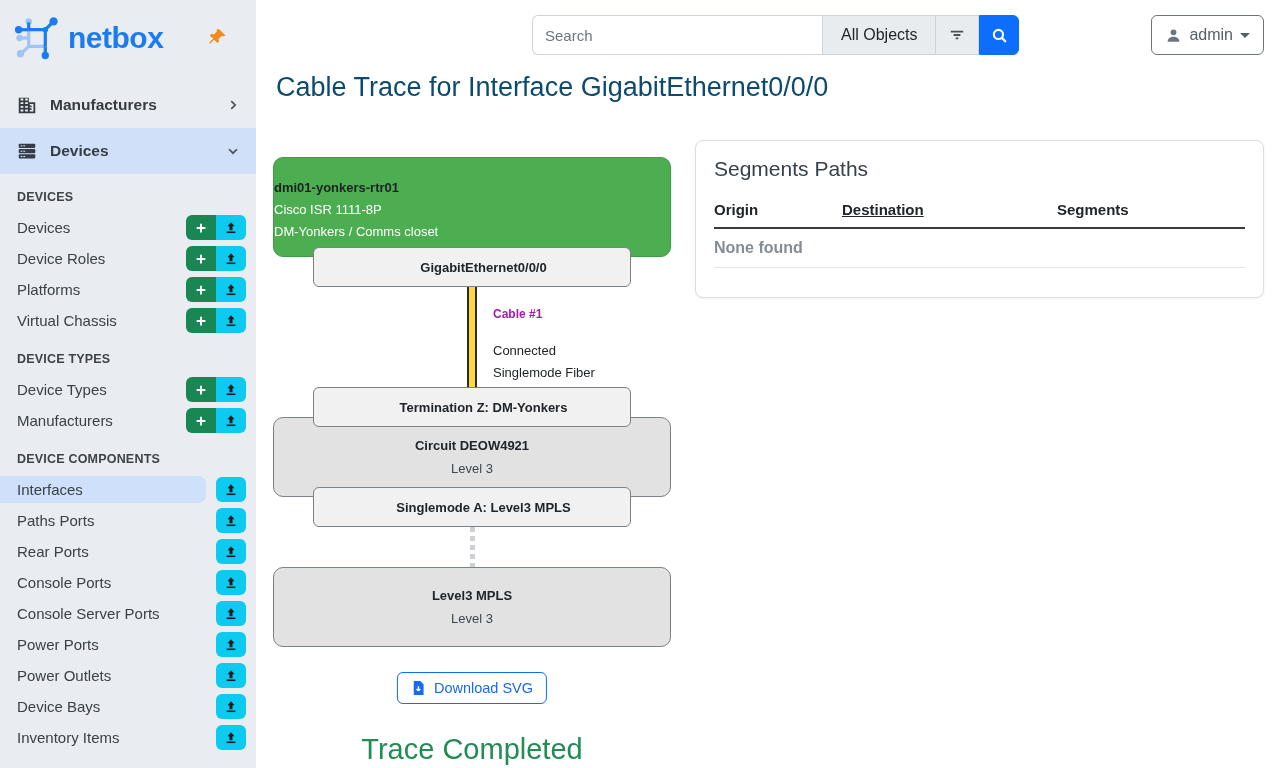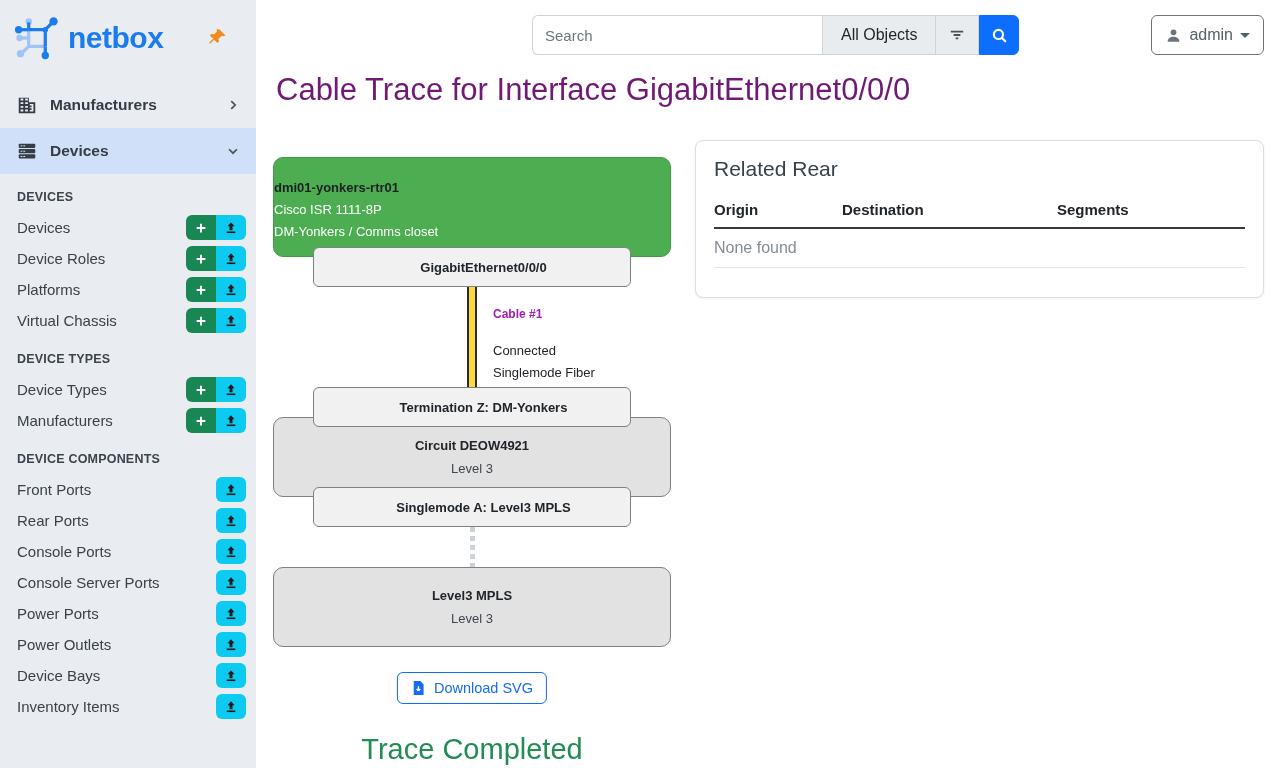--- a/index.html
+++ b/index.html
@@ -30,21 +30,21 @@
   
   .main { position:absolute; left:256px; top:0; width:1024px; height:768px; background:#fff; }
   .search-group { position:absolute; left:276px; top:15px; height:46px; display:flex; }
   .search-input { width:290px; height:40px; border:1px solid #ced4da; border-right:none; border-radius:6px 0 0 6px; padding:0 12px; font-size:15px; color:#212529; outline:none; }
   .search-input::placeholder { color:#6c757d; }
   .scope-box { height:40px; display:flex; align-items:center; padding:0 18px; background:#e9ecef; border:1px solid #ced4da; font-size:16px; color:#212529; cursor:pointer; }
   .filter-btn { width:43px; height:40px; background:#e9ecef; border:1px solid #ced4da; border-left:none; display:flex; align-items:center; justify-content:center; cursor:pointer; }
   .search-btn { width:40px; height:40px; background:#0d6efd; border:1px solid #0d6efd; border-radius:0 6px 6px 0; display:flex; align-items:center; justify-content:center; cursor:pointer; }
   .user-btn { position:absolute; right:16px; top:15px; height:40px; display:flex; align-items:center; gap:7px; background:#fff; border:1px solid #6c757d; border-radius:6px; padding:0 13px; font-size:16px; color:#546066; cursor:pointer; }
   .caret-down { width:0; height:0; border-left:5px solid transparent; border-right:5px solid transparent; border-top:5px solid #546066; }
-  .page-title { position:absolute; left:20px; top:72px; font-size:31px; font-weight:400; color:#701a75; }
+  .page-title { position:absolute; left:20px; top:72px; font-size:27px; font-weight:400; color:#0c4a6e; }
 
   
   .trace-wrap { position:absolute; left:17px; top:157px; width:398px; height:620px; }
   .dev-box { position:absolute; left:0; top:0; width:398px; height:100px; background:#4cae51; border:1px solid #3f9a44; border-radius:10px; text-align:left; padding-top:22px; z-index:1; }
   .dev-name { font-size:13px; font-weight:bold; color:#1d2125; margin-bottom:7px; }
   .dev-sub { font-size:13px; color:#fff; margin-bottom:7px; }
   .term-box { position:absolute; left:40px; width:318px; height:40px; background:#f1f1f1; border:1px solid #7a8187; border-radius:6px; display:flex; align-items:center; justify-content:center; font-size:13px; font-weight:bold; color:#212529; z-index:3;padding-left:23px; }
   .iface-box { top:90px; }
   .termz-box { top:230px; }
   .terma-box { top:330px; }
@@ -59,22 +59,22 @@
   .cl-line { font-size:13px; color:#212529; margin-bottom:7px; }
   .dot-line { position:absolute; left:197px; top:370px; width:5px; height:40px; background-image:linear-gradient(#ccd1d6 55%, transparent 55%); background-size:5px 9px; z-index:0; }
   .dl-btn { position:absolute; left:50%; top:515px; transform:translateX(-50%); display:flex; align-items:center; gap:8px; background:#fff; border:1px solid #0d6efd; border-radius:6px; padding:7px 13px; color:#176af2; font-size:14.5px; cursor:pointer; white-space:nowrap; }
   .trace-done { position:absolute; left:50%; top:576px; transform:translateX(-50%); font-size:29px; color:#218c54; white-space:nowrap; }
 
   
   .paths-card { position:absolute; left:439px; top:140px; width:569px; height:158px; background:#fff; border:1px solid #d9dee2; border-radius:8px; box-shadow:0 1px 3px rgba(0,0,0,0.06); padding:16px 18px; }
   .paths-title { font-size:21px; font-weight:400; color:#37414b; margin-bottom:16px; }
   .paths-table { width:100%; border-collapse:collapse; }
   .paths-table th { text-align:left; font-size:15px; font-weight:bold; color:#212529; padding:4px 0 9px 0; border-bottom:2px solid #383c40; }
-  .paths-table th.c1 { width:128px; } .paths-table th.c2 { width:215px; }
-  .paths-table td { font-size:16px; color:#848c94; padding:10px 0; border-bottom:1px solid #e4e7ea; }
+  .paths-table th.c1 { width:128px; } .paths-table th.c2 { width:215px;text-decoration:underline; }
+  .paths-table td { font-size:16px; color:#848c94; padding:10px 0; border-bottom:1px solid #e4e7ea;font-weight:bold; }
 </style>
 </head>
 <body>
 
 <div class="app">
 
   <div class="sidebar">
     <div class="logo-row">
       <svg width="46" height="46" viewBox="0 0 100 100">
         <g stroke="#9fc4f6" stroke-width="7" fill="none">
@@ -240,21 +240,33 @@
               <path d="M8 1.5l4 4.5H9.7v4.5H6.3V6H4z" fill="#16191c"></path>
               <rect x="3" y="12" width="10" height="1.8" fill="#16191c"></rect>
             </svg>
           </button>
       </span>
     </div>
 
     <div class="group-header">DEVICE COMPONENTS</div>
 
     <div class="side-item">
-      <span class="si-label">Front Ports</span>
+      <span class="row-hl"></span>
+      <span class="si-label">Interfaces</span>
+      <span class="btngrp">
+        <button class="btn-import solo">
+            <svg width="14" height="14" viewBox="0 0 16 16">
+              <path d="M8 1.5l4 4.5H9.7v4.5H6.3V6H4z" fill="#16191c"></path>
+              <rect x="3" y="12" width="10" height="1.8" fill="#16191c"></rect>
+            </svg>
+          </button>
+      </span>
+    </div>
+    <div class="side-item">
+      <span class="si-label">Paths Ports</span>
       <span class="btngrp">
         <button class="btn-import solo">
             <svg width="14" height="14" viewBox="0 0 16 16">
               <path d="M8 1.5l4 4.5H9.7v4.5H6.3V6H4z" fill="#16191c"></path>
               <rect x="3" y="12" width="10" height="1.8" fill="#16191c"></rect>
             </svg>
           </button>
       </span>
     </div>
     <div class="side-item">
@@ -402,21 +414,21 @@
           <path d="M3 1h7l3.5 3.5V16H3z" fill="#176af2"></path>
           <path d="M8 6.5v5M8 11.5L6 9.5M8 11.5l2-2" stroke="#fff" stroke-width="1.5" fill="none"></path>
         </svg>
         <span>Download SVG</span>
       </button>
 
       <div class="trace-done">Trace Completed</div>
     </div>
 
     <div class="paths-card">
-      <div class="paths-title">Related Rear</div>
+      <div class="paths-title">Segments Paths</div>
       <table class="paths-table">
         <thead>
           <tr>
             <th class="c1">Origin</th>
             <th class="c2">Destination</th>
             <th>Segments</th>
           </tr>
         </thead>
         <tbody>
           <tr>

